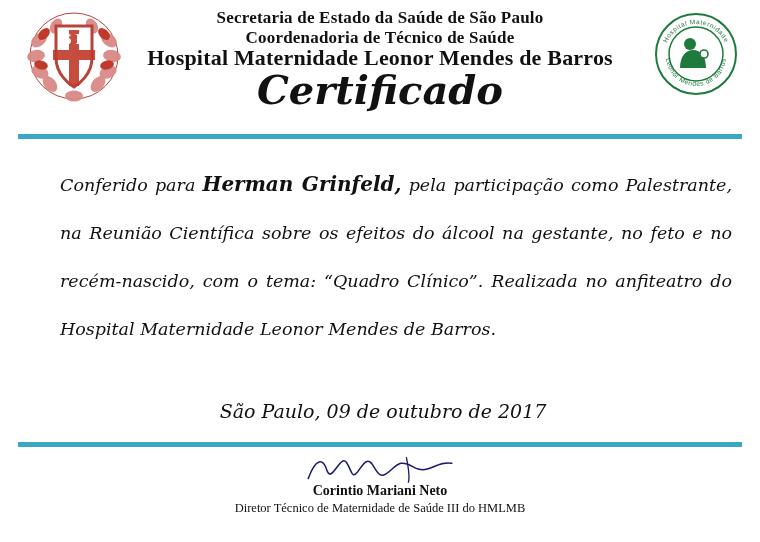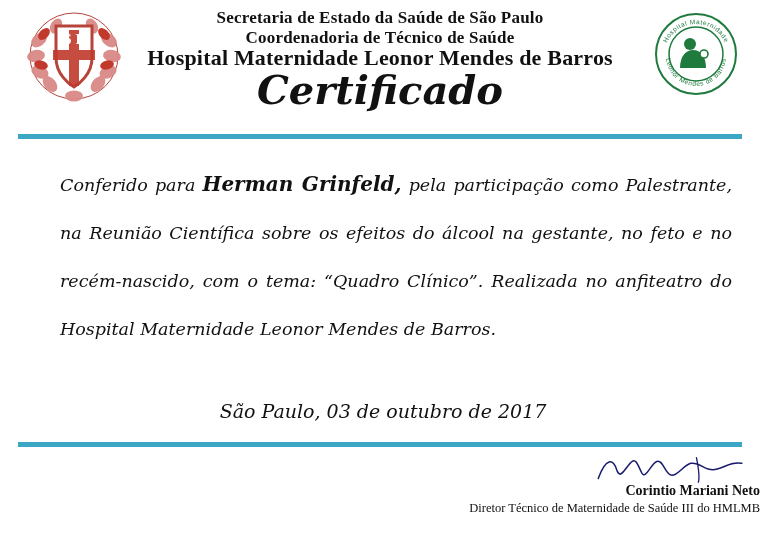--- a/index.html
+++ b/index.html
@@ -124,21 +124,21 @@
     font-size: 19px;
     color: #111111;
   }
 
   
   .signature-block {
     position: absolute;
     left: 0;
     right: 0;
     top: 452px;
-    text-align: right;
+    text-align: center;
   }
 
   .signature-mark {
     height: 34px;
     margin-bottom: -4px;
   }
 
   .signer-name {
     font-family: "Liberation Serif", serif;
     font-weight: bold;
@@ -228,21 +228,21 @@
 
   <div class="rule top"></div>
   <div class="rule bottom"></div>
 
   <div class="body-block">
     <div class="body-text">
       <span>Conferido para</span>
       <span class="honoree">Herman Grinfeld,</span>
       <span>pela participação como  Palestrante, na Reunião Científica sobre os efeitos do álcool na gestante, no feto e no recém-nascido, com o tema: “Quadro Clínico”. Realizada no anfiteatro do Hospital Maternidade Leonor Mendes de Barros.</span>
     </div>
-    <div class="date-line">São Paulo, 03 de outubro  de 2017</div>
+    <div class="date-line">São Paulo, 09 de outubro  de 2017</div>
   </div>
 
   <div class="signature-block">
     <div class="signature-mark">
       <svg viewBox="0 0 180 36" width="180" height="34" aria-hidden="true">
         <path d="M14 28 C22 6, 30 6, 34 20 C38 30, 44 14, 50 10 C54 7, 56 14, 60 22
                  C64 30, 70 12, 76 10 C82 8, 84 20, 90 24 C96 28, 104 14, 112 12
                  C122 10, 128 22, 140 18 C150 15, 156 10, 166 12" fill="none" stroke="#1a1a6e" stroke-width="1.6" stroke-linecap="round"></path>
         <path d="M118 6 C120 16, 122 26, 120 32" fill="none" stroke="#1a1a6e" stroke-width="1.4" stroke-linecap="round"></path>
       </svg>

